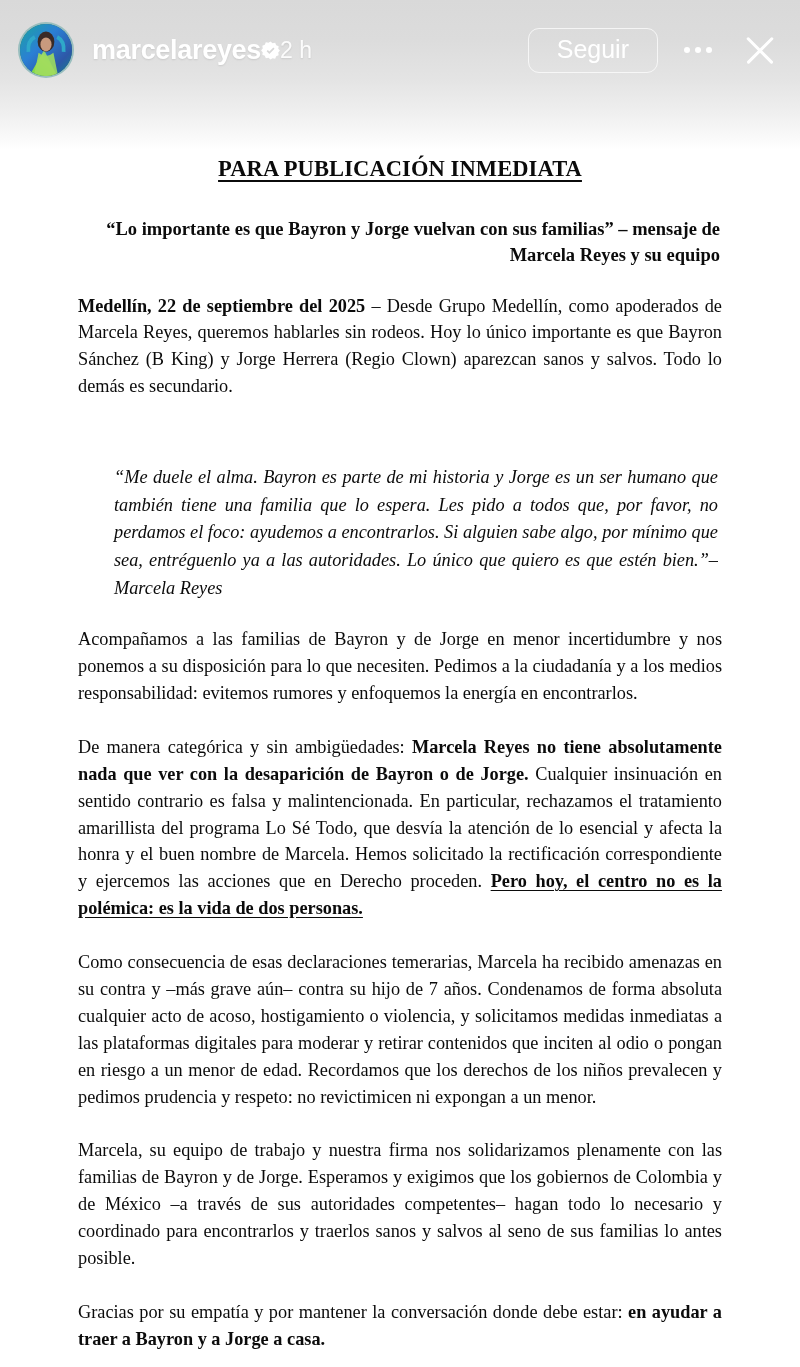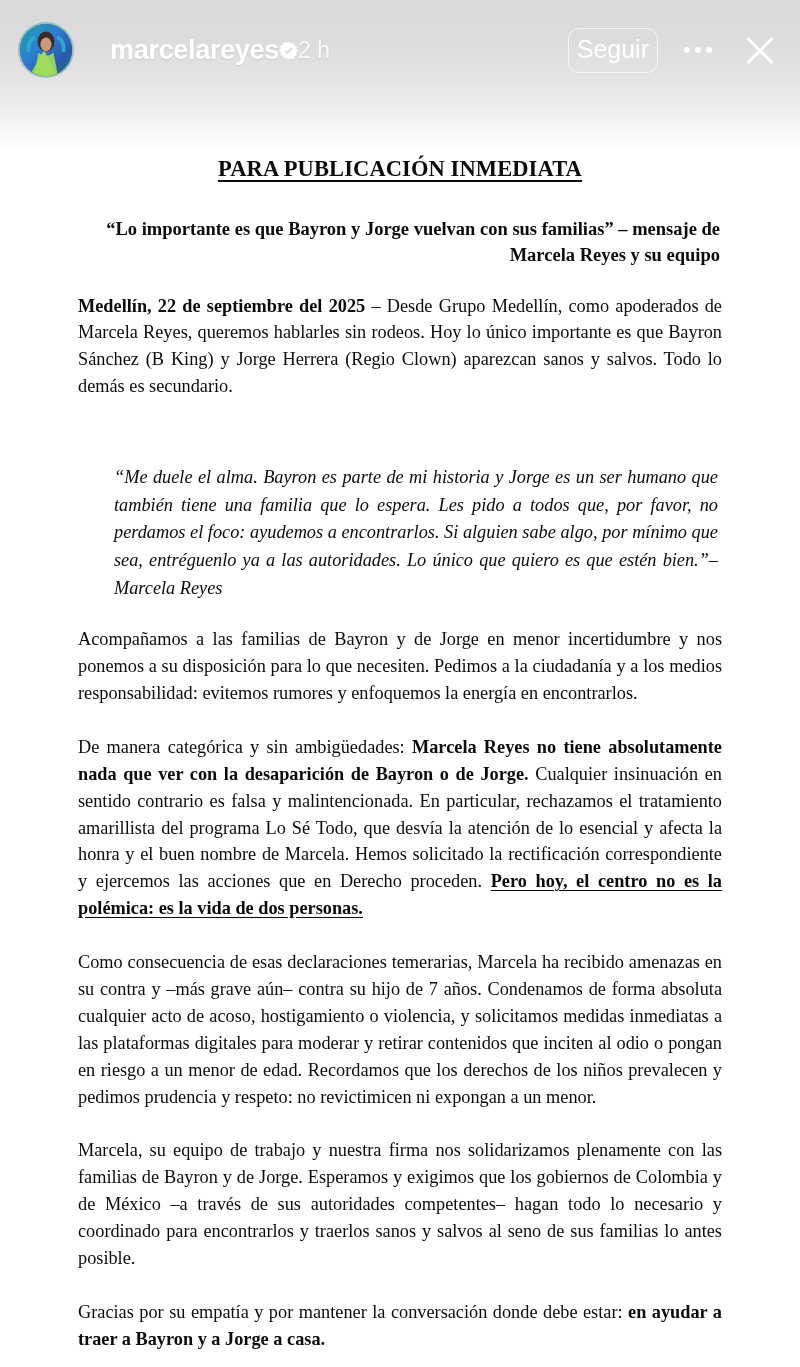--- a/index.html
+++ b/index.html
@@ -52,21 +52,21 @@
     border: 2px solid rgba(255,255,255,0.55);
     overflow: hidden;
     position: relative;
     background: #1d6f70;
   }
   .avatar svg { display:block; width:100%; height:100%; }
 
   .user-meta {
     display: flex;
     align-items: center;
-    margin-left: 36px;
+    margin-left: 18px;
     flex: 0 0 auto;
   }
 
   .username {
     font-size: 27px;
     font-weight: 600;
     color: #ffffff;
     letter-spacing: -0.3px;
     text-shadow: 0 1px 2px rgba(0,0,0,0.10);
     white-space: nowrap;
@@ -88,21 +88,21 @@
 
   .topbar-spacer { flex: 1 1 auto; }
 
   .follow-btn {
     border: 1.6px solid rgba(255,255,255,0.72);
     border-radius: 11px;
     background: transparent;
     color: #ffffff;
     font-family: "Liberation Sans", sans-serif;
     font-size: 25px;
-    padding: 8px 8px 10px;
+    padding: 8px 28px 10px;
     line-height: 1;
     white-space: nowrap;
     cursor: pointer;
   }
 
   .dots-btn {
     margin-left: 24px;
     display: flex;
     align-items: center;
     gap: 5px;

